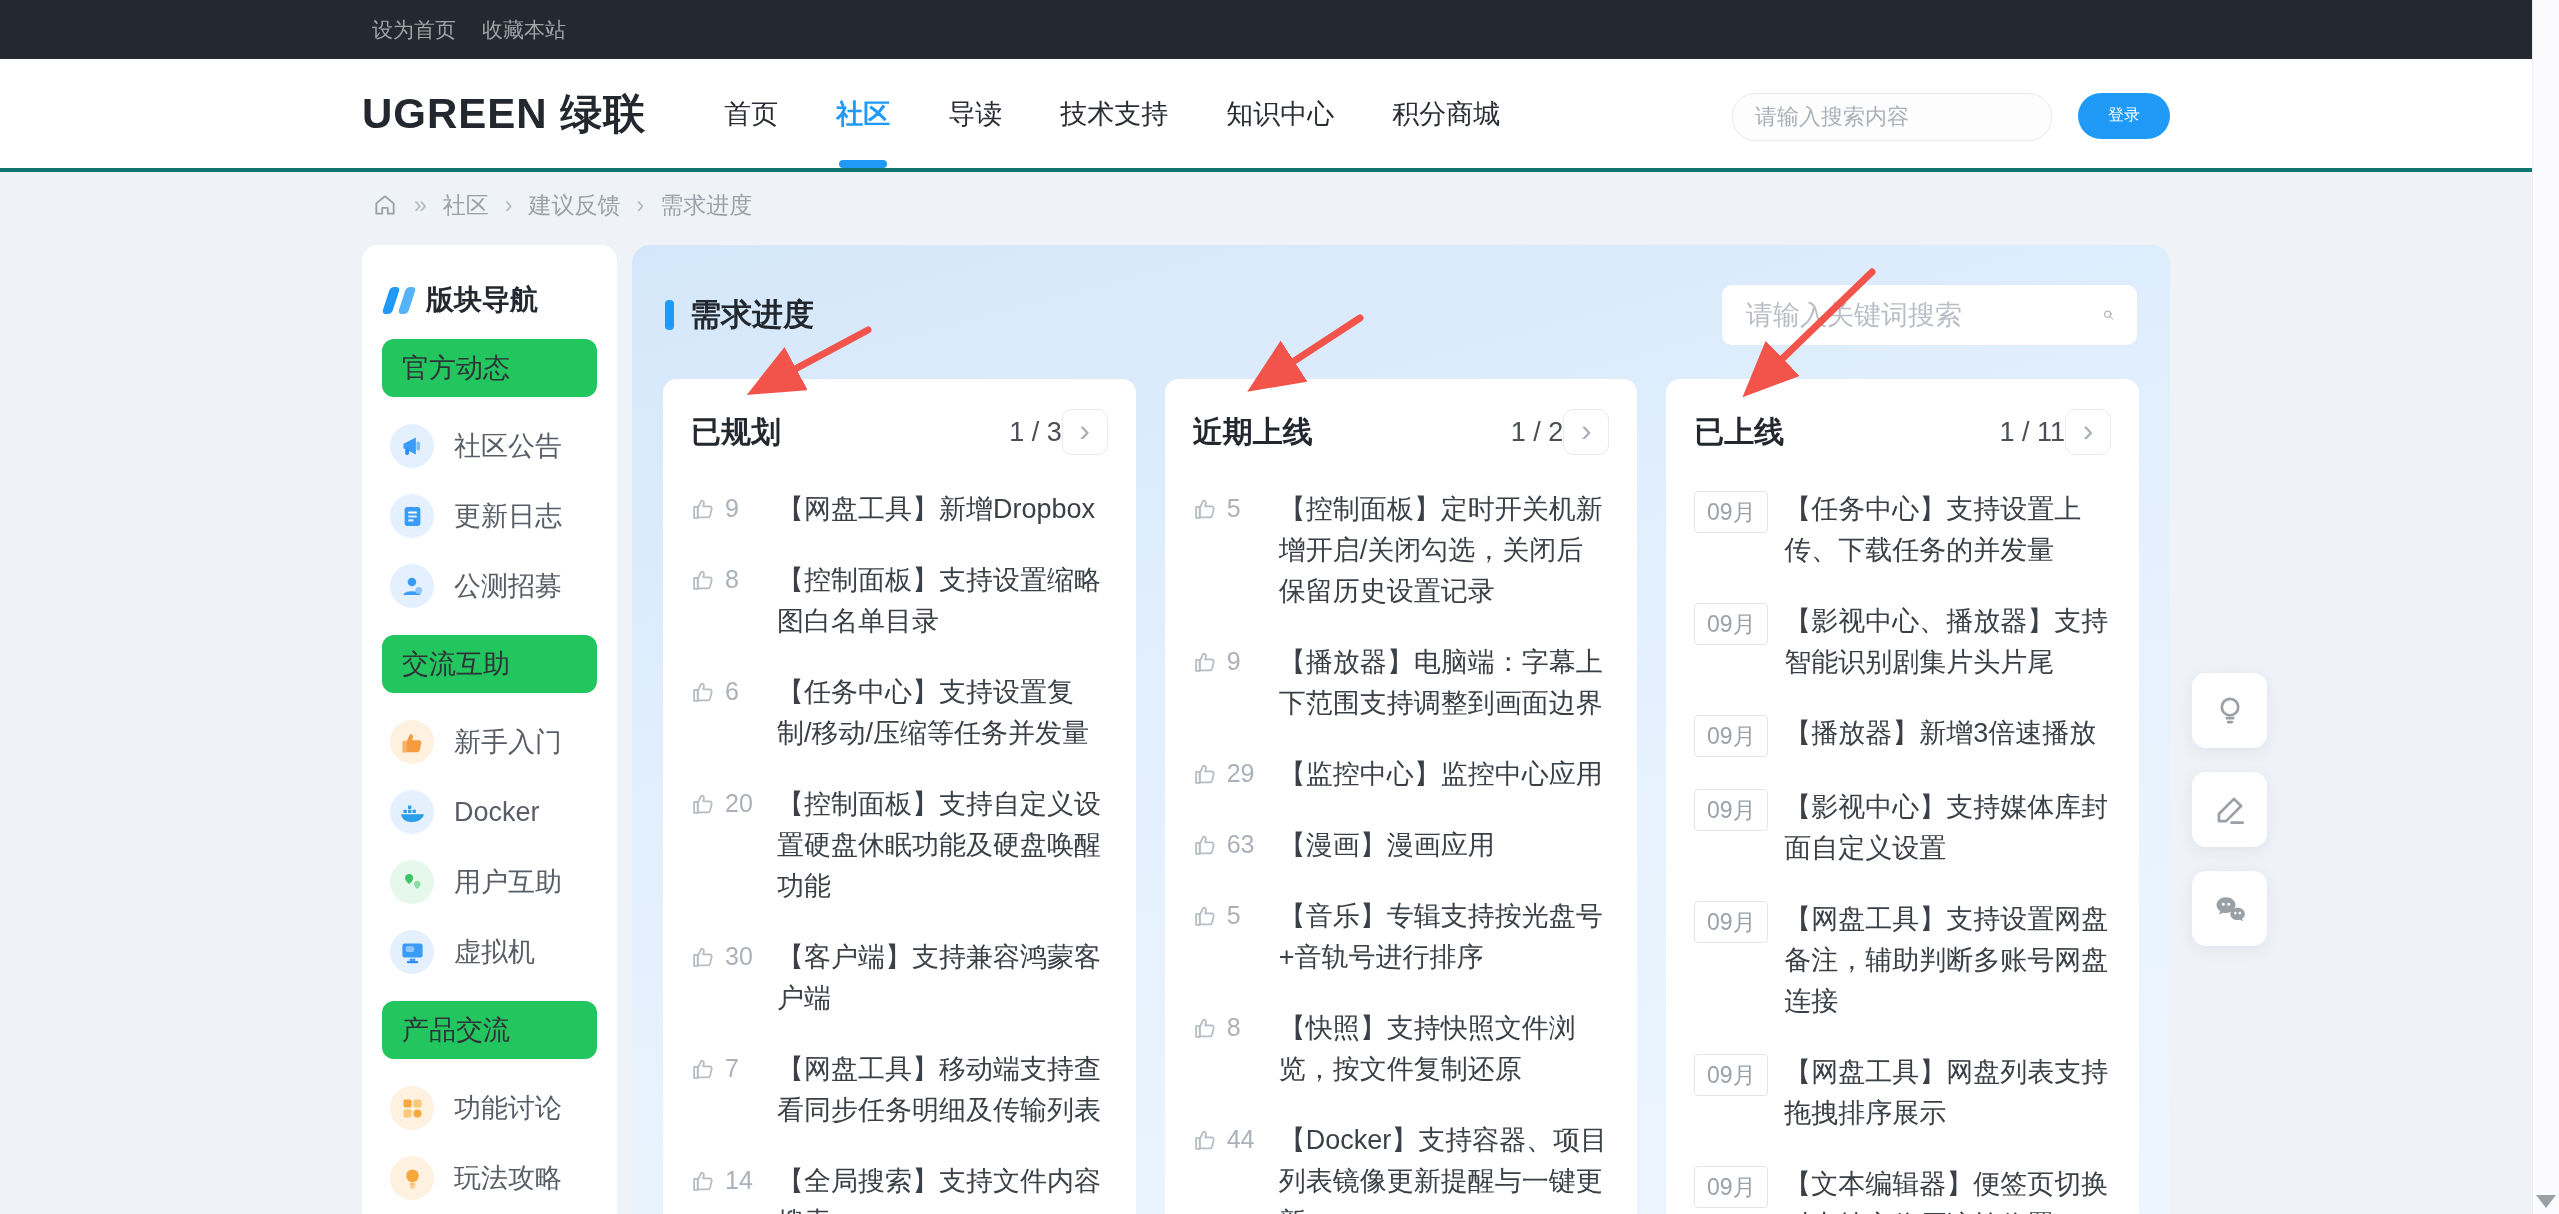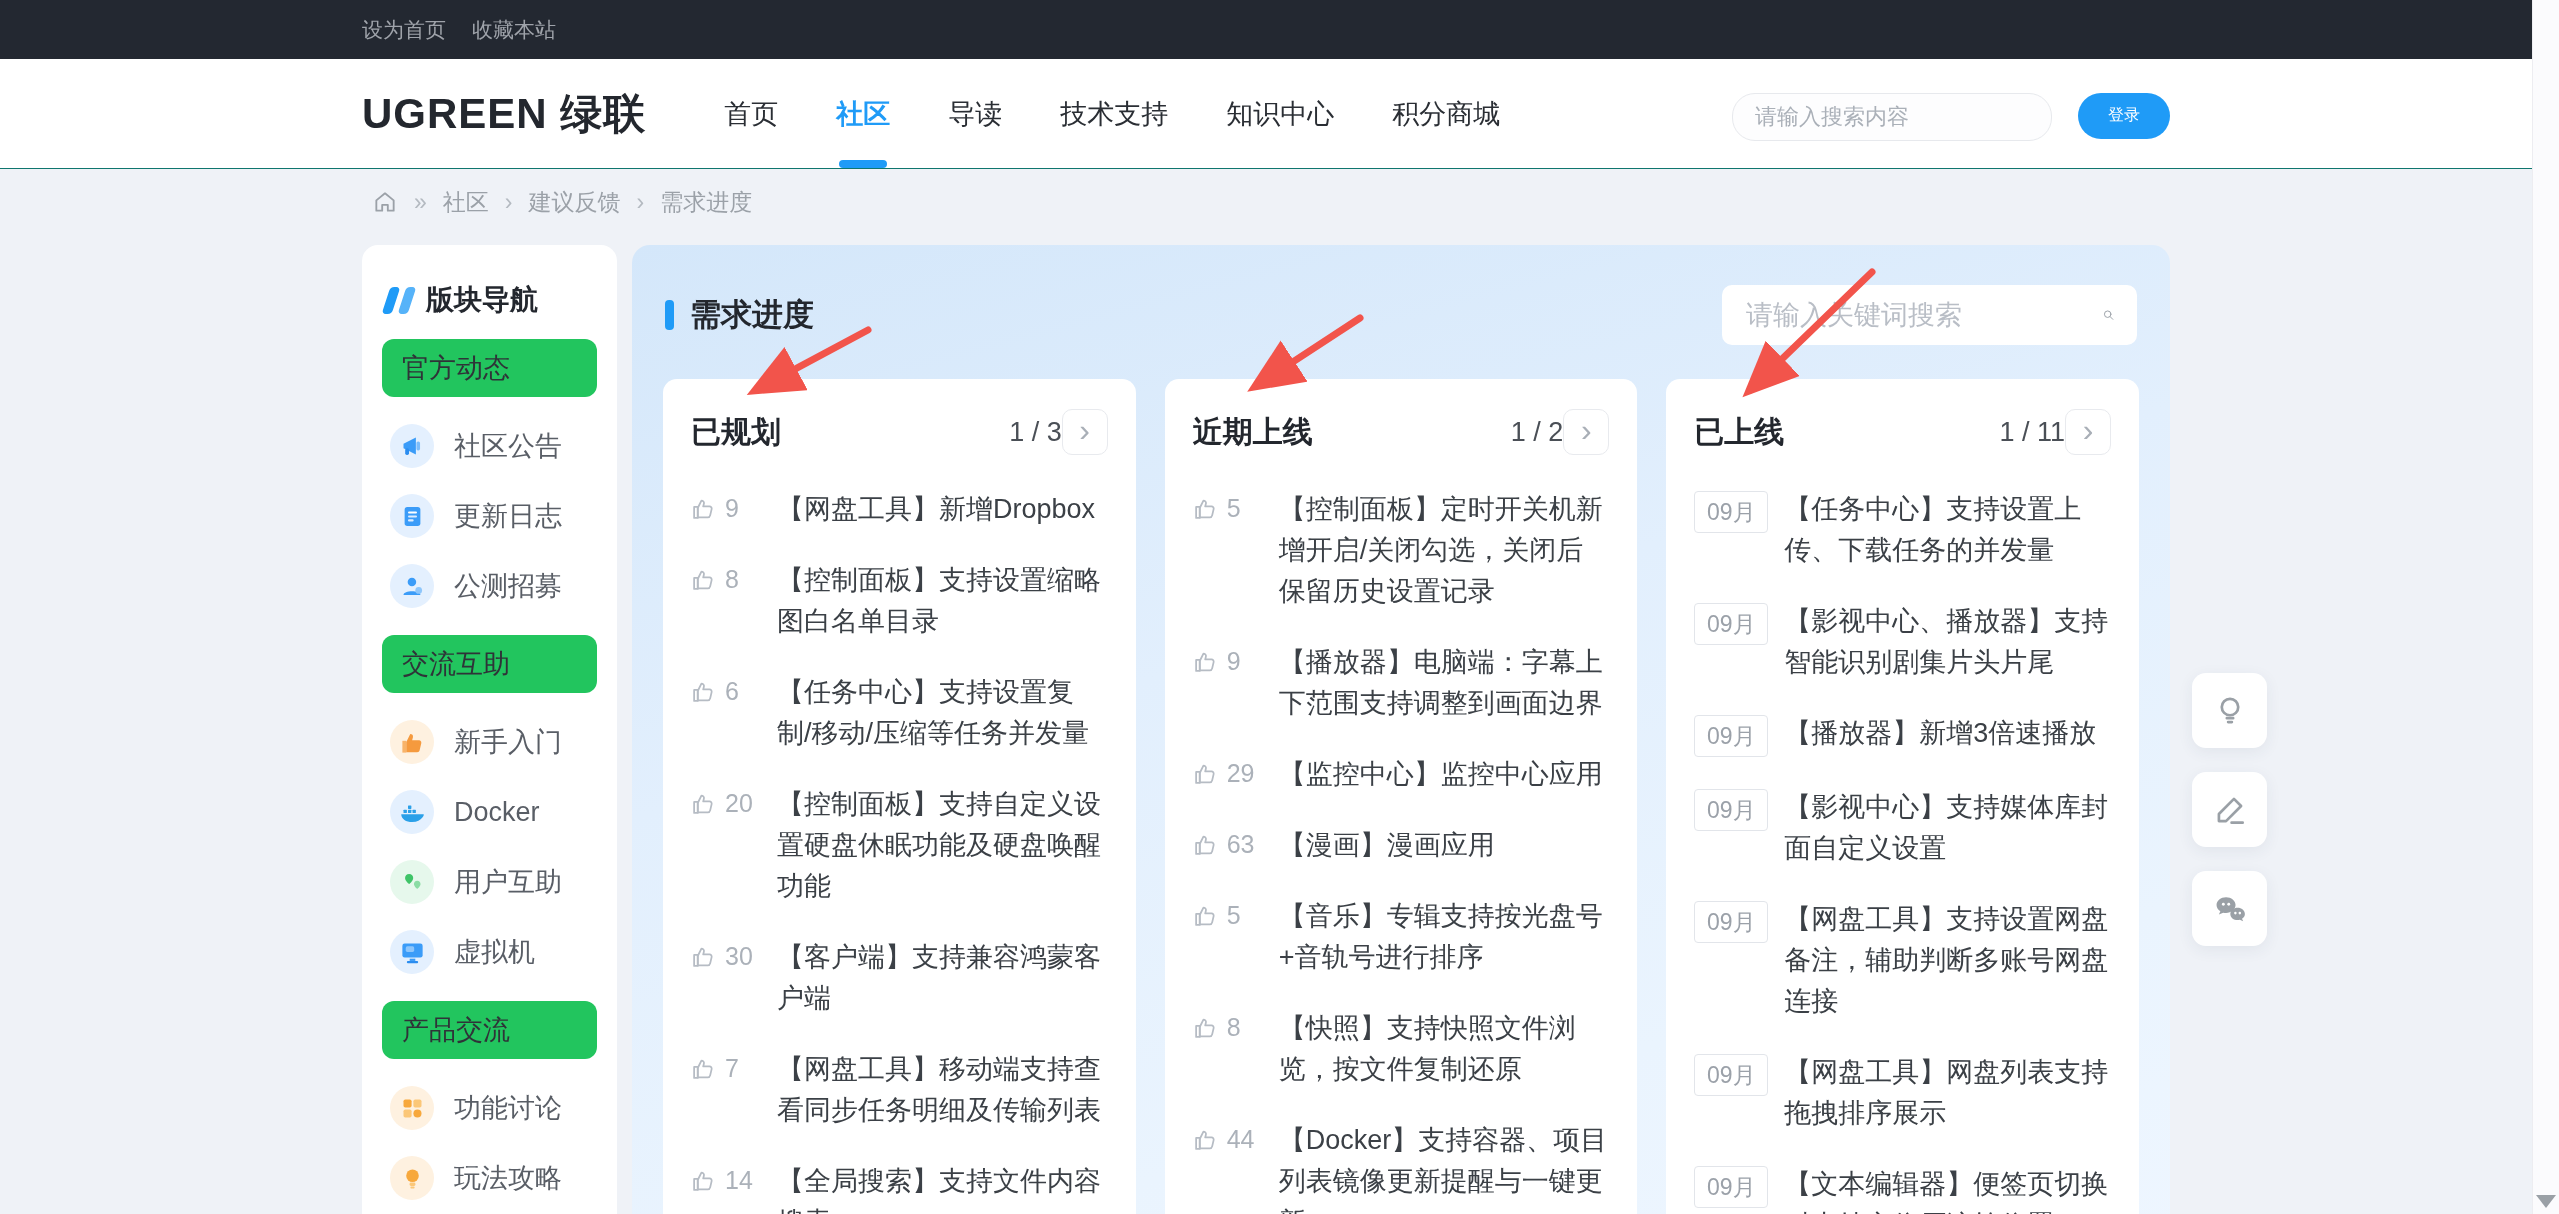--- a/index.html
+++ b/index.html
@@ -1,26 +1,26 @@
 <!DOCTYPE html>
 <html><head>
 <meta charset="utf-8">
 <style>
   html,body{margin:0;padding:0;}
   body{width:2559px;height:1214px;overflow:hidden;background:#eff2f7;
        font-family:"Liberation Sans","DejaVu Sans",sans-serif;color:#2a2e34;}
   .page{position:relative;width:2559px;height:1214px;}
 
   
-  .topbar{height:59px;background:#232831;display:flex;align-items:center;}
+  .topbar{height:59px;background:#232831;display:flex;align-items:center;padding-left:10px;}
   .topbar .inner{margin-left:362px;display:flex;gap:26px;}
   .toplink{color:#9fa3aa;font-size:21px;cursor:pointer;}
 
   
-  .header{height:109px;background:#ffffff;display:flex;align-items:center;border-bottom:1px solid #0f766e;}
+  .header{height:109px;background:#ffffff;display:flex;align-items:center;border-bottom:4px solid #0f766e;}
   .header .inner{margin-left:362px;width:1808px;display:flex;align-items:center;height:100%;}
   .logo{font-size:42px;font-weight:bold;letter-spacing:1px;color:#23272e;margin-right:78px;white-space:nowrap;}
   .nav{display:flex;gap:58px;height:100%;align-items:center;}
   .nav-item{font-size:27px;color:#2a2e34;position:relative;height:100%;display:flex;align-items:center;cursor:pointer;}
   .nav-item.active{color:#1f9bf7;font-weight:bold;}
   .nav-underline{position:absolute;left:50%;transform:translateX(-50%);bottom:0;width:48px;height:8px;border-radius:4px;background:#1f9bf7;}
   .hdr-right{margin-left:auto;display:flex;align-items:flex-start;gap:26px;margin-top:6px;}
   .hdr-search{width:278px;height:46px;border:1px solid #e7e9ed;background:#fdfdfe;border-radius:23px;display:flex;align-items:center;padding:0 20px;}
   .hdr-search input{border:0;outline:0;background:transparent;flex:1;font-size:22px;color:#444;font-family:inherit;}
   .hdr-search input::placeholder{color:#aab0b8;}

